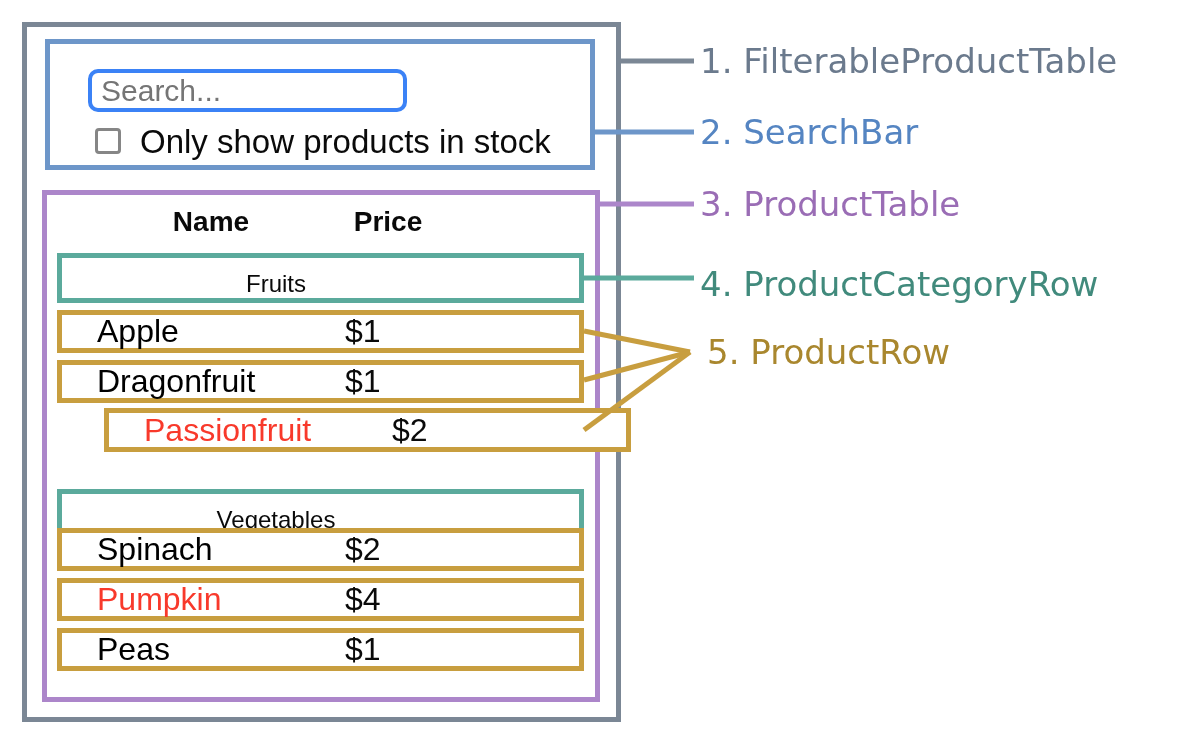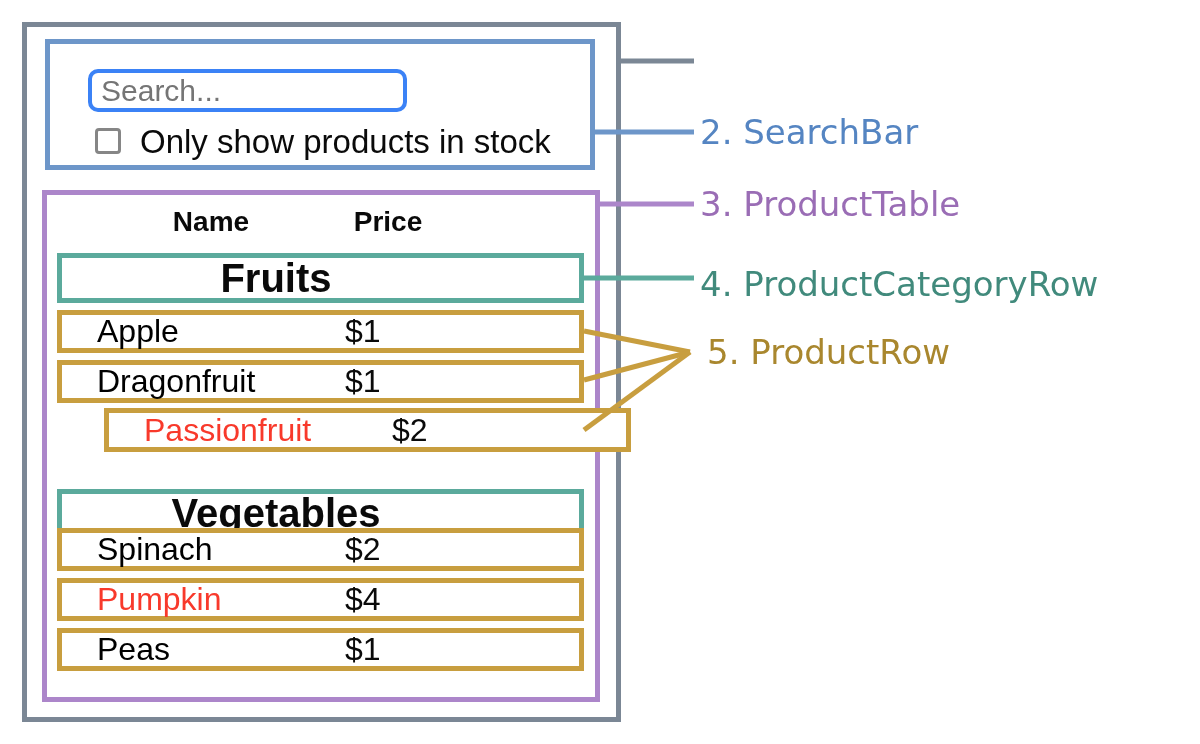--- a/index.html
+++ b/index.html
@@ -8,23 +8,23 @@
     font-family:"Liberation Sans",sans-serif;color:#111;
   }
   .box{position:absolute;box-sizing:border-box;background:transparent;}
   .box.slate{border:5px solid var(--slate,#7B8795);}
   .box.blue{border:5px solid var(--blue,#6D96C9);}
   .box.purple{border:5px solid var(--purple,#AC86CA);}
   .row{position:absolute;box-sizing:border-box;background:#fff;}
   .row.teal{border:5px solid var(--teal,#5BAA9C);}
   .row.gold{border:5px solid var(--gold,#C89E3F);}
   .cat-label{
-    position:absolute;left:0;top:0;width:428px;height:100%;
+    position:absolute;left:0;top:6px;width:428px;height:100%;
     display:flex;align-items:center;justify-content:center;
-    font-weight:bold;font-size:40px;color:#0a0a0a;
+    font-weight:normal;font-size:24px;color:#0a0a0a;
   }
   .cell-name{
     position:absolute;left:35px;top:0;height:100%;
     display:flex;align-items:center;font-size:32px;color:#000000;
   }
   .cell-price{
     position:absolute;left:283px;top:0;height:100%;
     display:flex;align-items:center;font-size:32px;color:#0a0a0a;
   }
   .cell-name.out-of-stock{color:var(--red,#F8392B);}
@@ -111,20 +111,21 @@
   </div>
   <div class="row gold" style="left:57px;top:578px;width:527px;height:43px;">
     <span class="cell-name out-of-stock">Pumpkin</span>
     <span class="cell-price">$4</span>
   </div>
   <div class="row gold" style="left:57px;top:628px;width:527px;height:43px;">
     <span class="cell-name">Peas</span>
     <span class="cell-price">$1</span>
   </div>
 
+  <div class="legend-item slate" style="top:61px;">1. FilterableProductTable</div>
   <div class="legend-item blue" style="top:132px;">2. SearchBar</div>
   <div class="legend-item purple" style="top:204px;">3. ProductTable</div>
   <div class="legend-item teal" style="top:284px;">4. ProductCategoryRow</div>
   <div class="legend-item gold" style="left:707px;top:352px;">5. ProductRow</div>
 
   <svg id="connector-overlay" width="1200" height="744" viewBox="0 0 1200 744">
     <line class="ln slate" x1="616" y1="61" x2="694" y2="61"></line>
     <line class="ln blue" x1="591" y1="132" x2="694" y2="132"></line>
     <line class="ln purple" x1="596" y1="204" x2="694" y2="204"></line>
     <line class="ln teal" x1="579" y1="278" x2="694" y2="278"></line>

